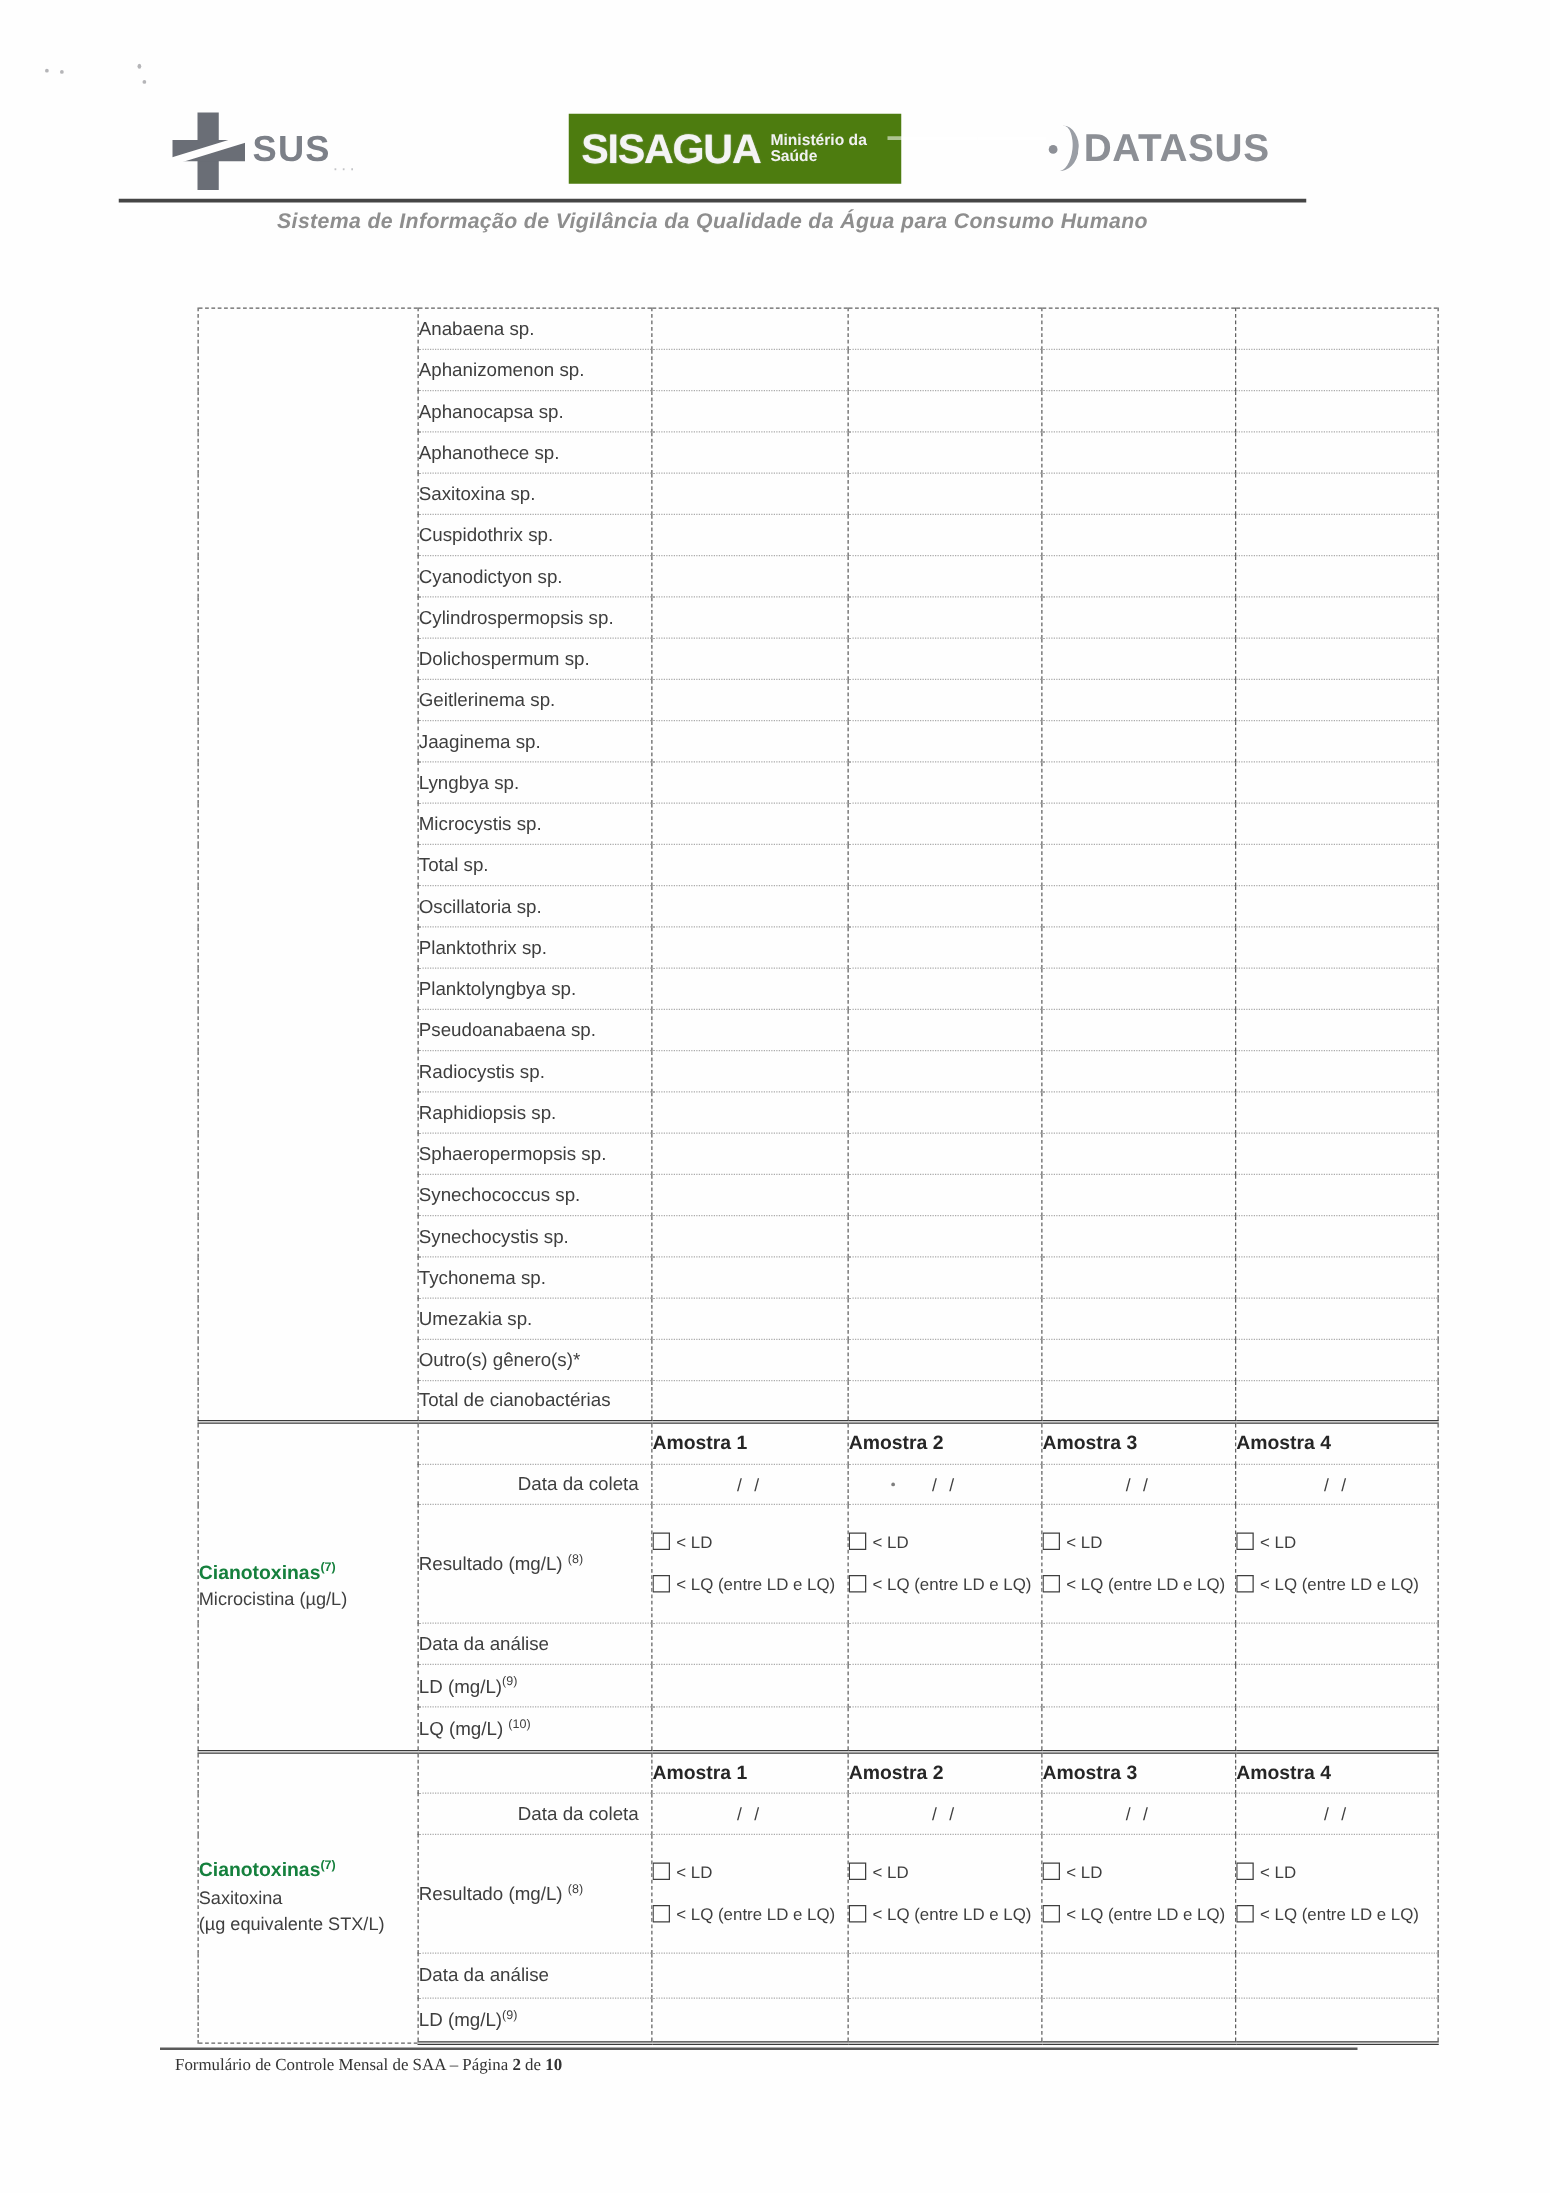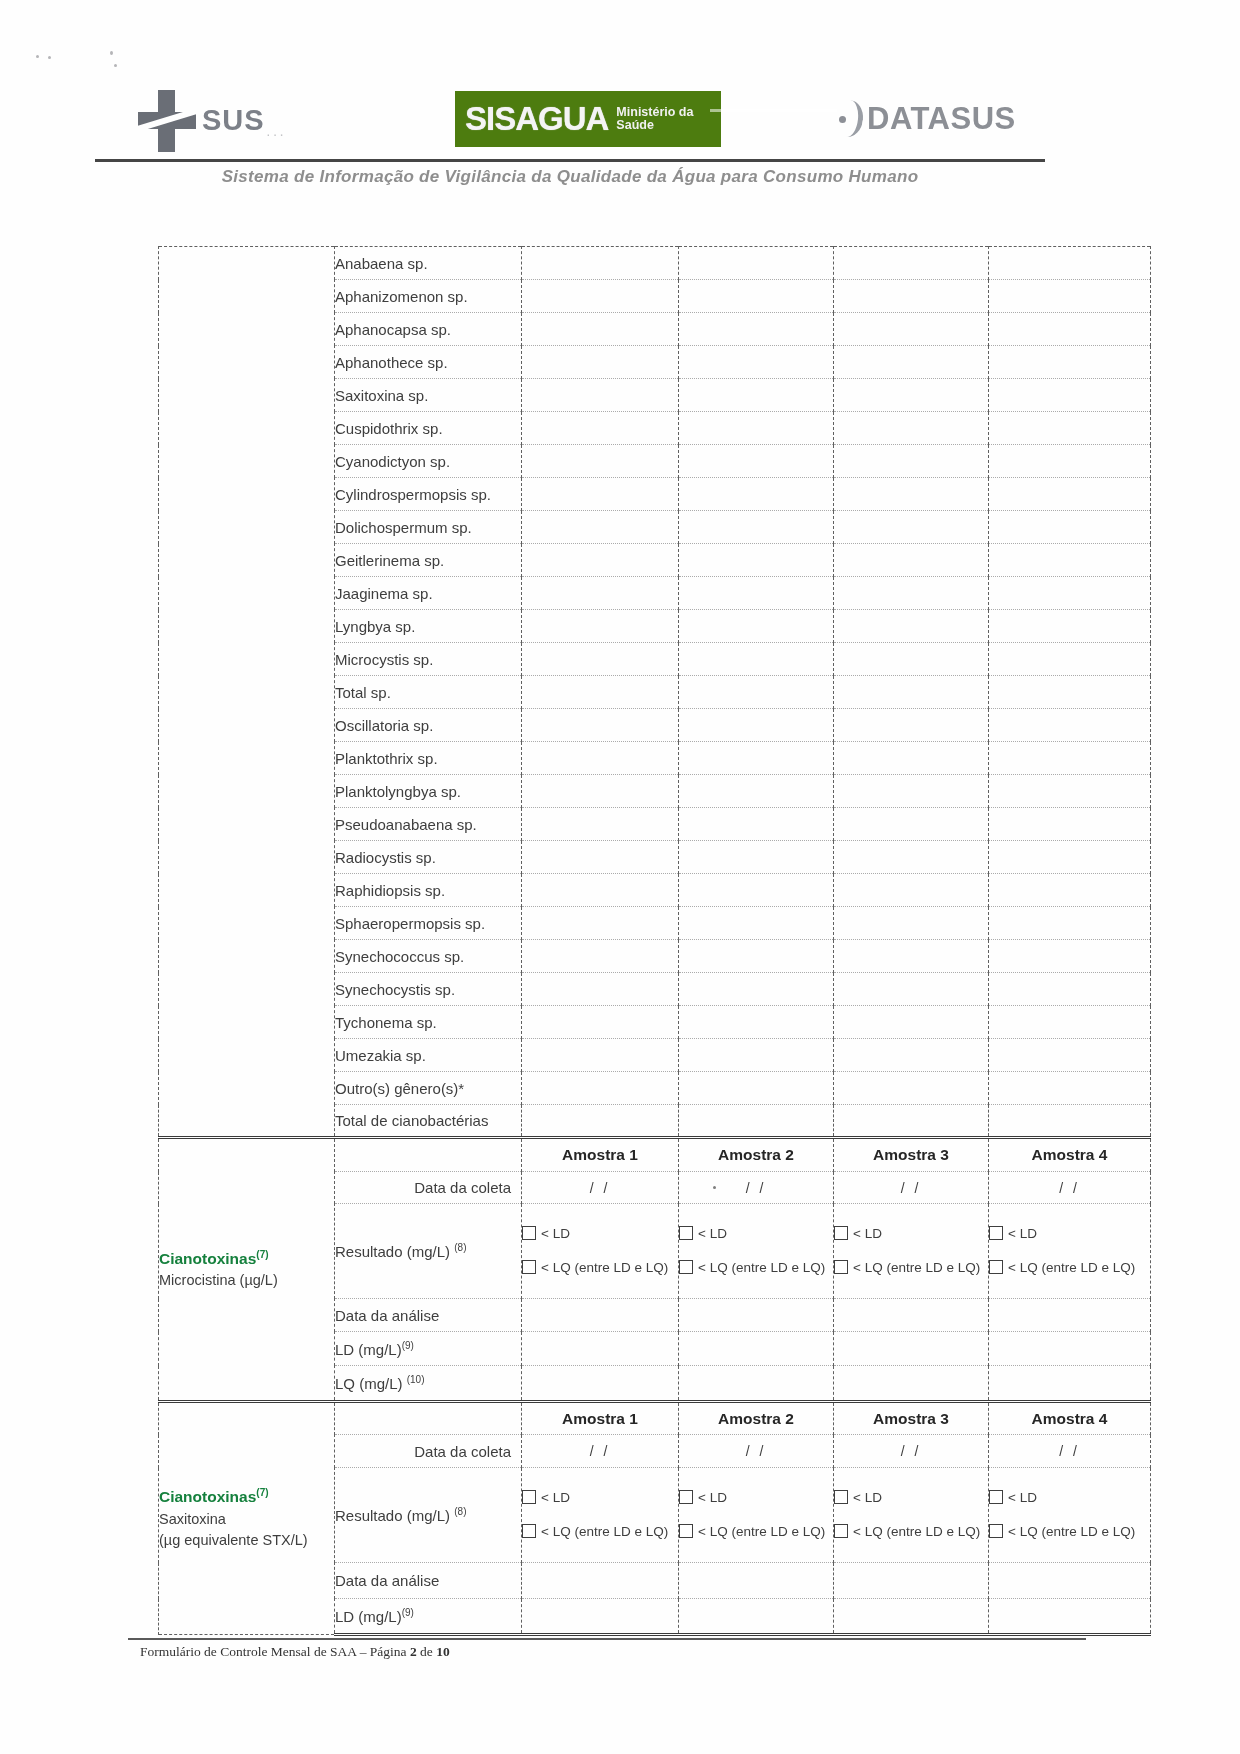--- a/index.html
+++ b/index.html
@@ -55,21 +55,21 @@
   }
   table.form{border:1px dashed #606060;}
   td.right-edge{border-right:3px double #555;}
   tr.sp{height:33px;}
   td.name{padding-left:10px;}
   tr.sep td{border-top:3px double #3a3a3a;}
   tr.tbl-bottom td{border-bottom:3px double #3a3a3a;}
 
   td.amh{
     border:1.5px solid #474747;
-    text-align:center;font-weight:bold;font-size:15.5px;color:#262626;
+    font-weight:bold;font-size:15.5px;color:#262626;
   }
   td.datecell{text-align:center;font-size:14px;letter-spacing:3px;position:relative;}
   .artifact-dot{position:absolute;left:34px;top:14px;width:3px;height:3px;border-radius:50%;background:#7e7e7e;}
 
   td.rowlabel{padding-left:12px;}
   td.rowlabel.r{text-align:right;padding-right:10px;padding-left:0;}
   sup{font-size:10px;}
 
   td.grouplabel{padding-left:12px;font-size:14.5px;line-height:1.45;}
   .gl-title{font-weight:bold;font-size:15.5px;color:#15803d;}

